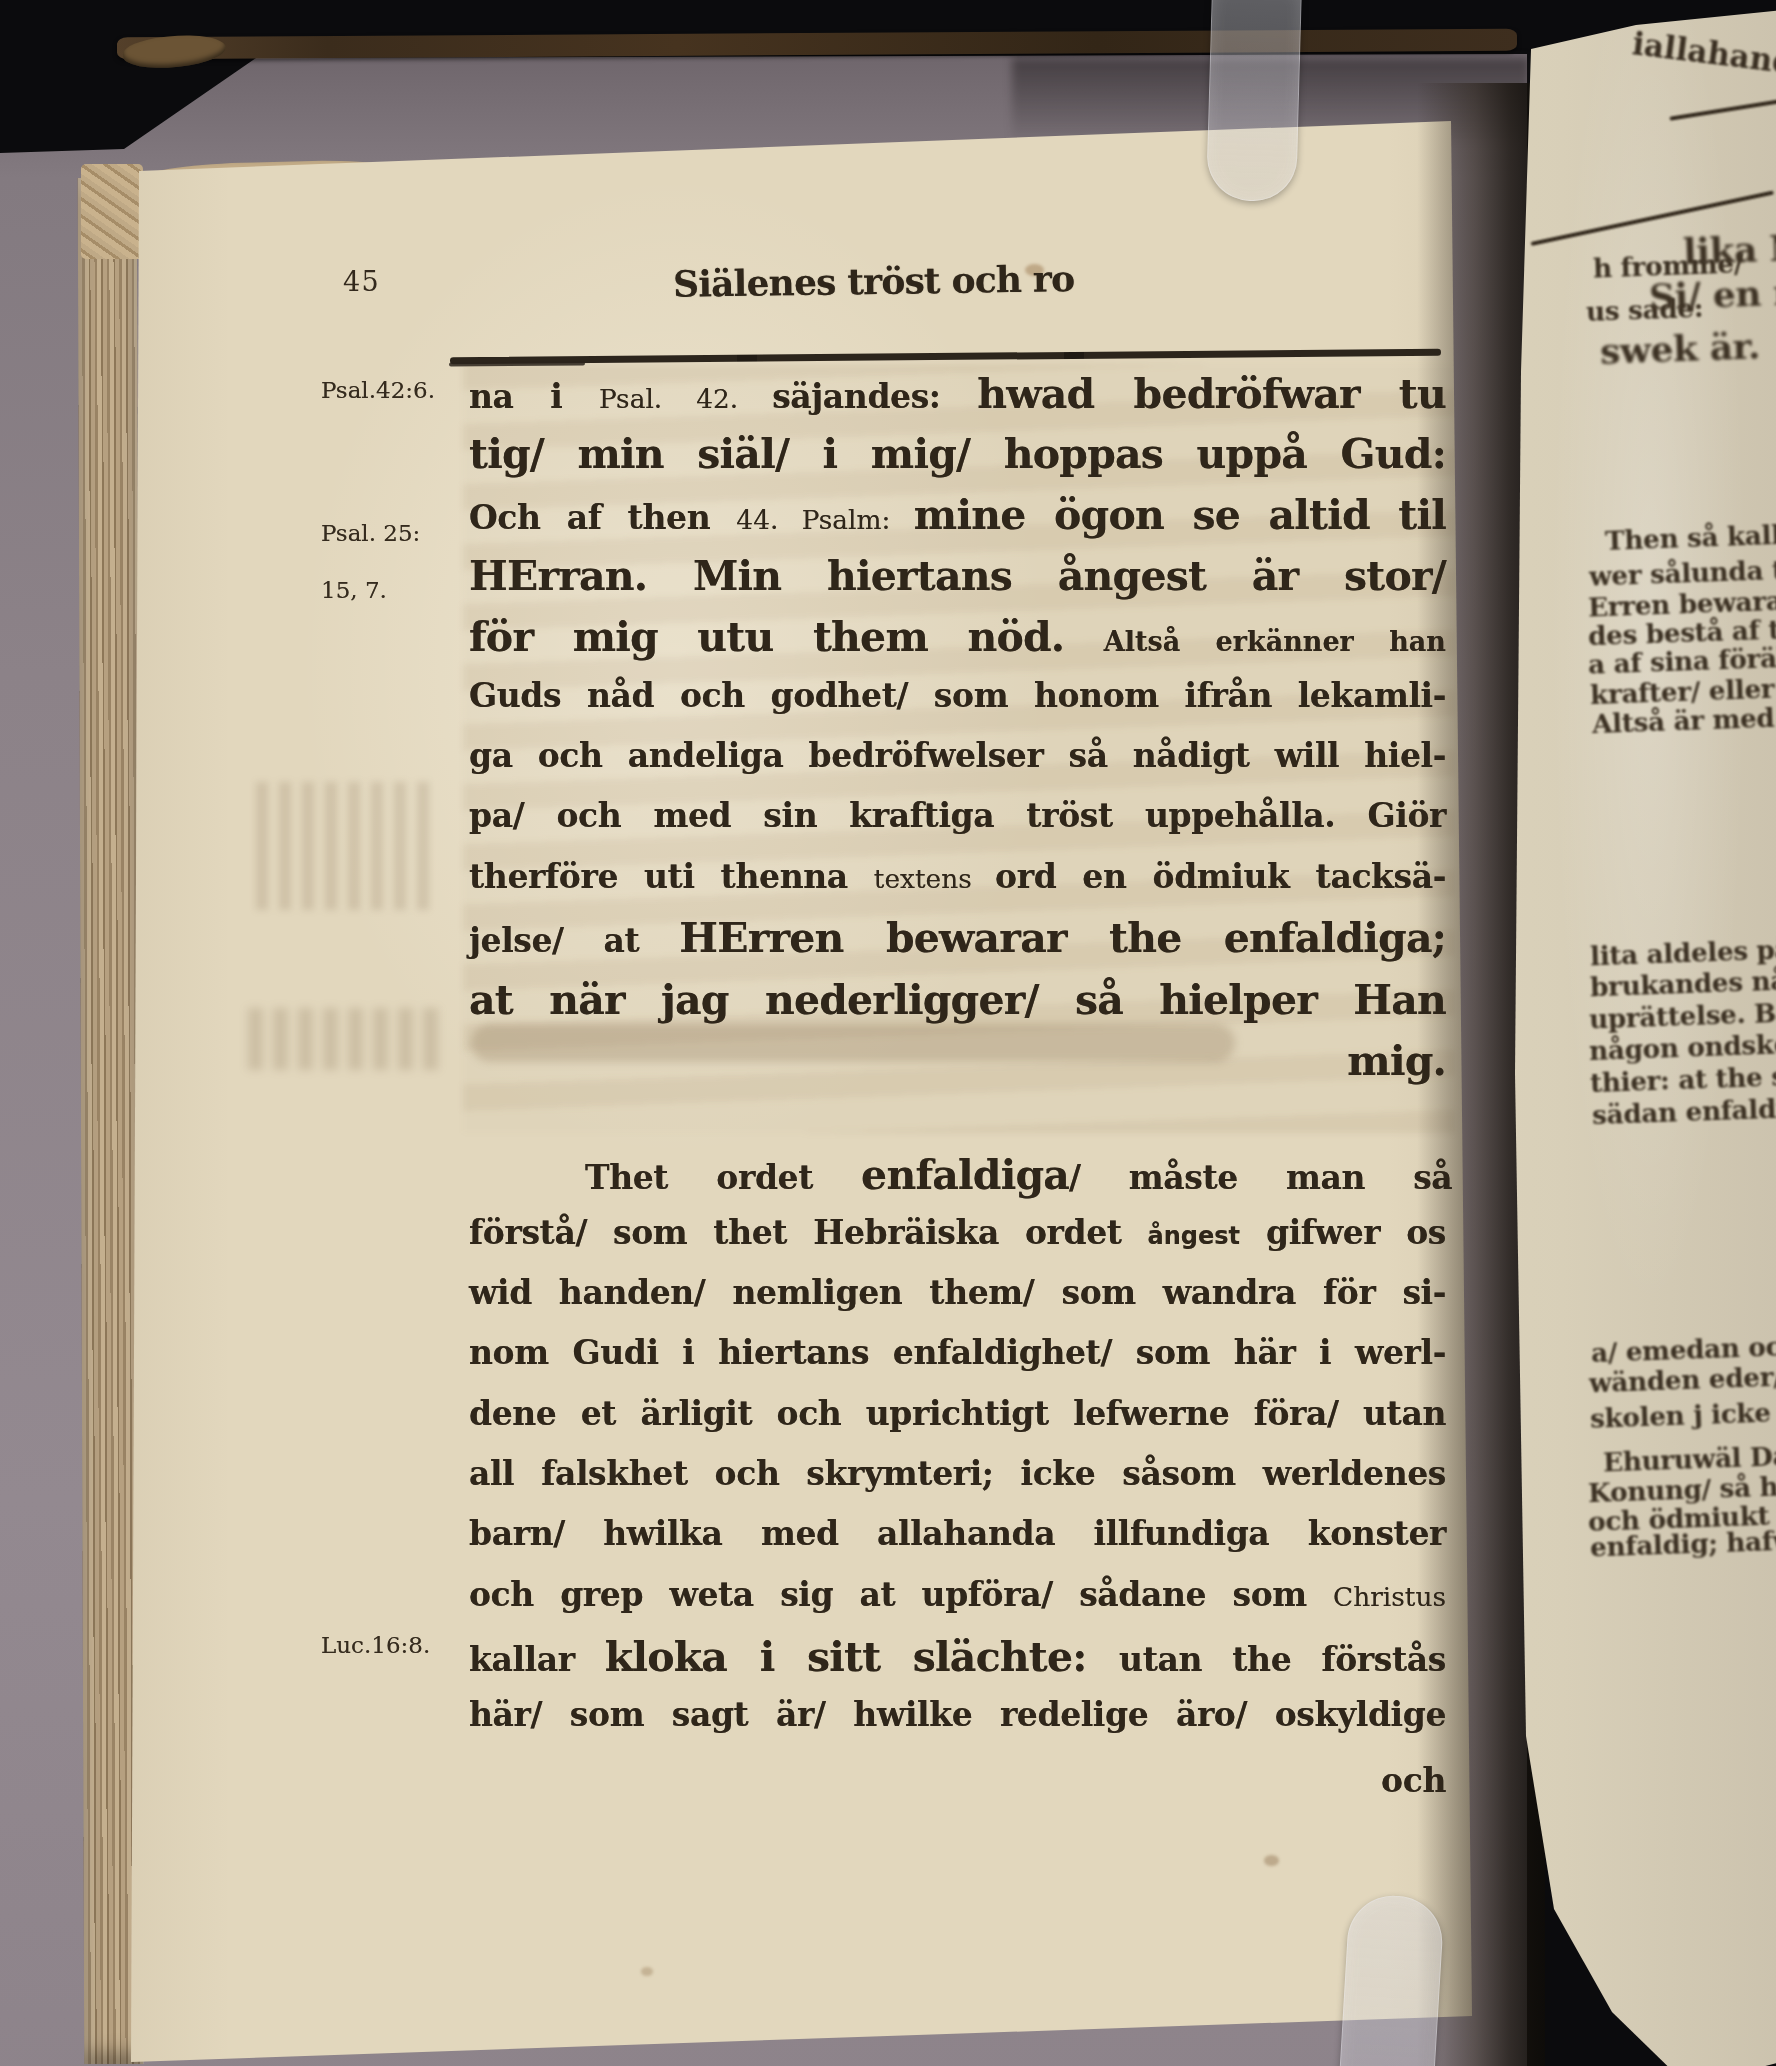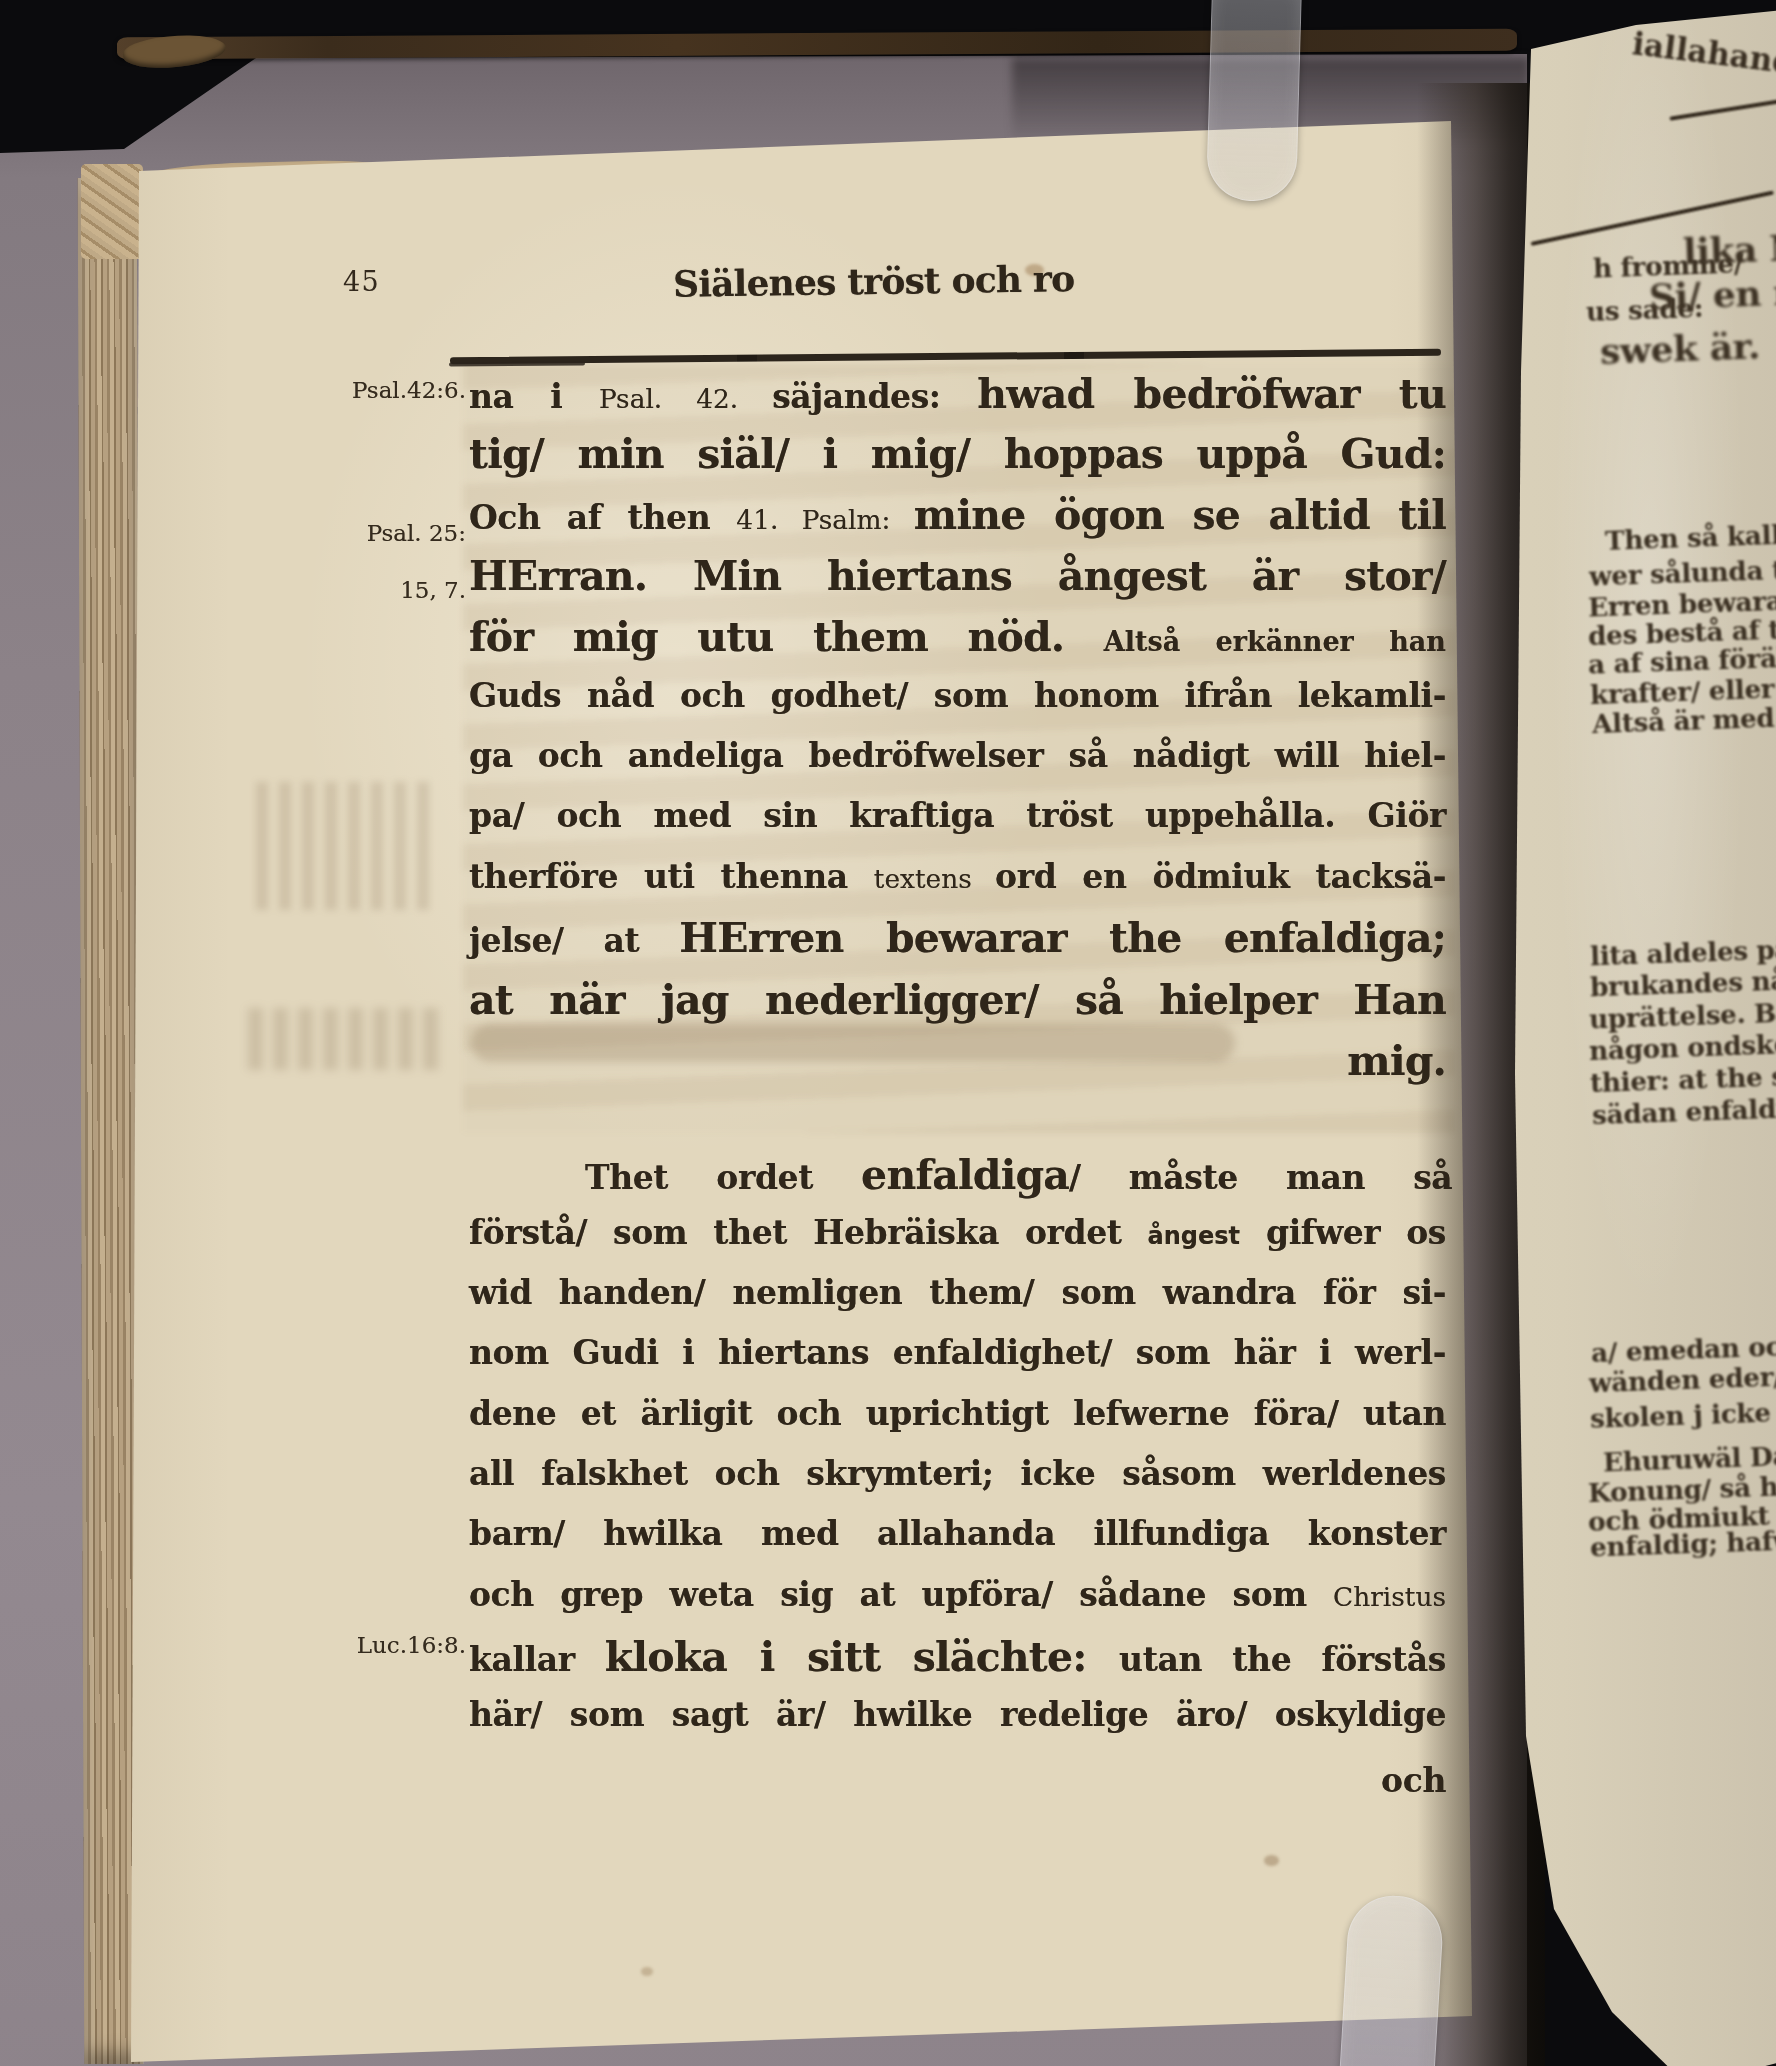--- a/index.html
+++ b/index.html
@@ -63,21 +63,21 @@
   #running-header{position:absolute;left:673px;top:263px;font:700 36px/1 "DejaVu Serif",serif;
     color:#2f261a;letter-spacing:-0.8px;transform:rotate(-.8deg);text-shadow:0 0 0.8px rgba(47,38,26,.5);}
   #rule-main{position:absolute;left:450px;top:353px;width:991px;height:6.6px;transform:rotate(-.5deg);
     background:linear-gradient(90deg,#2c251c 0 29%,#221c15 29% 31%,#2c251c 31% 62%,#1f1a13 62% 64%,#2c251c 64% 100%);
     border-radius:3.3px;}
   #rule-left{position:absolute;left:449px;top:362px;width:136px;height:4.1px;background:#2c251c;
     opacity:.85;transform:rotate(-.5deg);border-radius:2.1px;}
 
   
   .mnote{position:absolute;left:321px;width:145px;font:400 23px/1.1 "DejaVu Serif",serif;
-    color:#352b1e;text-shadow:0 0 0.6px rgba(44,35,24,.5);text-align:right;}
+    color:#352b1e;text-shadow:0 0 0.6px rgba(44,35,24,.5);}
   .line{position:absolute;left:469px;width:977px;color:#2f261a;
     text-shadow:0 0 0.6px rgba(44,35,24,.55);}
   .line.j{text-align:justify;text-align-last:justify;}
   .line.left{text-align:right;}
   .line.right{text-align:right;}
   .seg-m{font:700 33px/1.05 "DejaVu Serif",serif;letter-spacing:-0.4px;}
   .seg-l{font:700 41px/1 "DejaVu Serif",serif;letter-spacing:-0.8px;}
   .seg-s{font:700 27px/1.1 "DejaVu Serif",serif;}
   .seg-r{font:400 26.4px/1.1 "DejaVu Serif",serif;}
   .seg-h{font:700 24px/1.1 "DejaVu Sans",sans-serif;}
@@ -137,21 +137,21 @@
 
     <div id="margin-notes">
         <div class="mnote" style="top: 378px;">Psal.42:6.</div>
         <div class="mnote" style="top: 521px;">Psal. 25:</div>
         <div class="mnote" style="top: 578px;">15, 7.</div>
         <div class="mnote" style="top: 1633px;">Luc.16:8.</div>
       </div>
     <div id="body-text">
         <div class="line j" style="top: 374px;"><span class="seg-m">na i </span><span class="seg-r">Psal. 42. </span><span class="seg-m">säjandes: </span><span class="seg-l">hwad bedröfwar tu</span></div>
         <div class="line j" style="top: 434px;"><span class="seg-l">tig/ min siäl/ i mig/ hoppas uppå Gud:</span></div>
-        <div class="line j" style="top: 495px;"><span class="seg-m">Och af then </span><span class="seg-r">41. Psalm: </span><span class="seg-l">mine ögon se altid til</span></div>
+        <div class="line j" style="top: 495px;"><span class="seg-m">Och af then </span><span class="seg-r">44. Psalm: </span><span class="seg-l">mine ögon se altid til</span></div>
         <div class="line j" style="top: 556px;"><span class="seg-l">HErran.  Min hiertans ångest är stor/</span></div>
         <div class="line j" style="top: 617px;"><span class="seg-l">för mig utu them nöd. </span><span class="seg-s">Altså erkänner han</span></div>
         <div class="line j" style="top: 679px;"><span class="seg-m">Guds nåd och godhet/ som honom ifrån lekamli-</span></div>
         <div class="line j" style="top: 739px;"><span class="seg-m">ga och andeliga bedröfwelser så nådigt will hiel-</span></div>
         <div class="line j" style="top: 799px;"><span class="seg-m">pa/ och med sin kraftiga tröst uppehålla.  Giör</span></div>
         <div class="line j" style="top: 860px;"><span class="seg-m">therföre uti thenna </span><span class="seg-r">textens </span><span class="seg-m">ord en ödmiuk tacksä-</span></div>
         <div class="line j" style="top: 918px;"><span class="seg-m">jelse/ at </span><span class="seg-l">HErren bewarar the enfaldiga;</span></div>
         <div class="line j" style="top: 980px;"><span class="seg-l">at när jag nederligger/ så hielper Han</span></div>
         <div class="line left" style="top: 1041px;"><span class="seg-l">mig.</span></div>
         <div class="line j" style="top: 1155px; padding-left: 116px;"><span class="seg-m">Thet ordet </span><span class="seg-l">enfaldiga</span><span class="seg-m">/ måste man så här</span></div>

